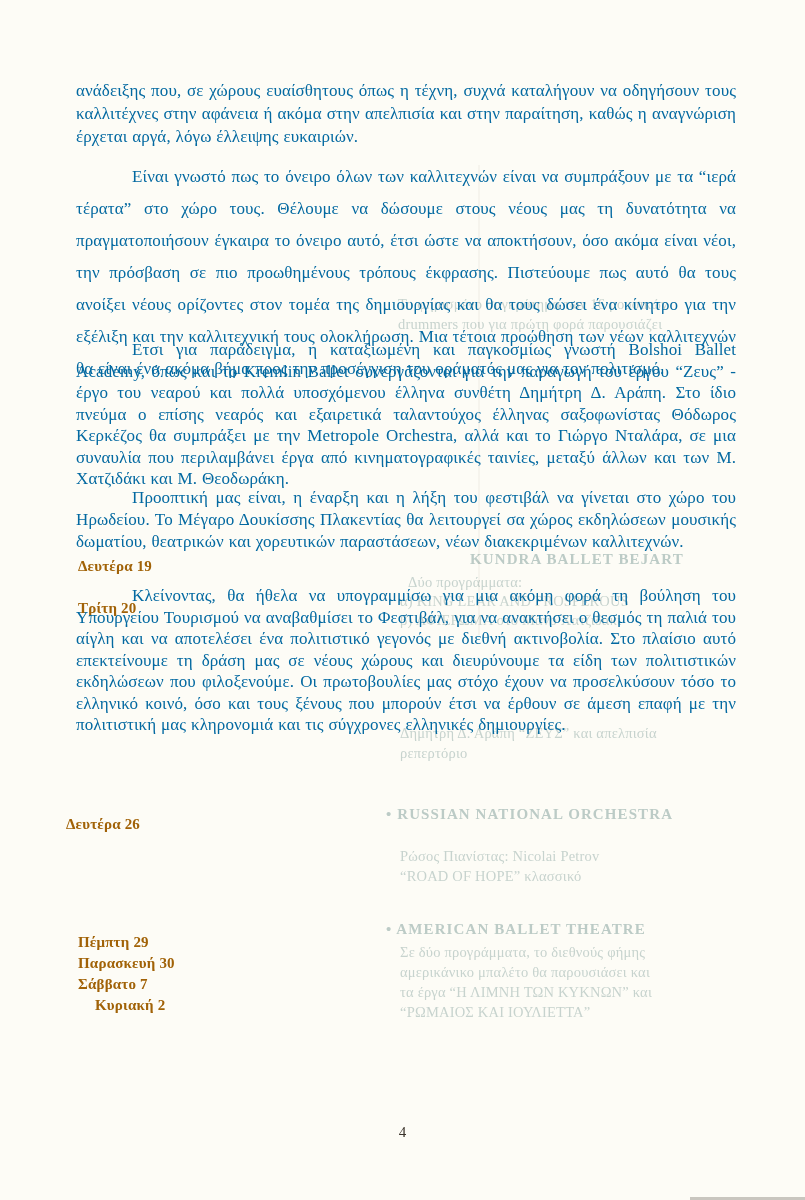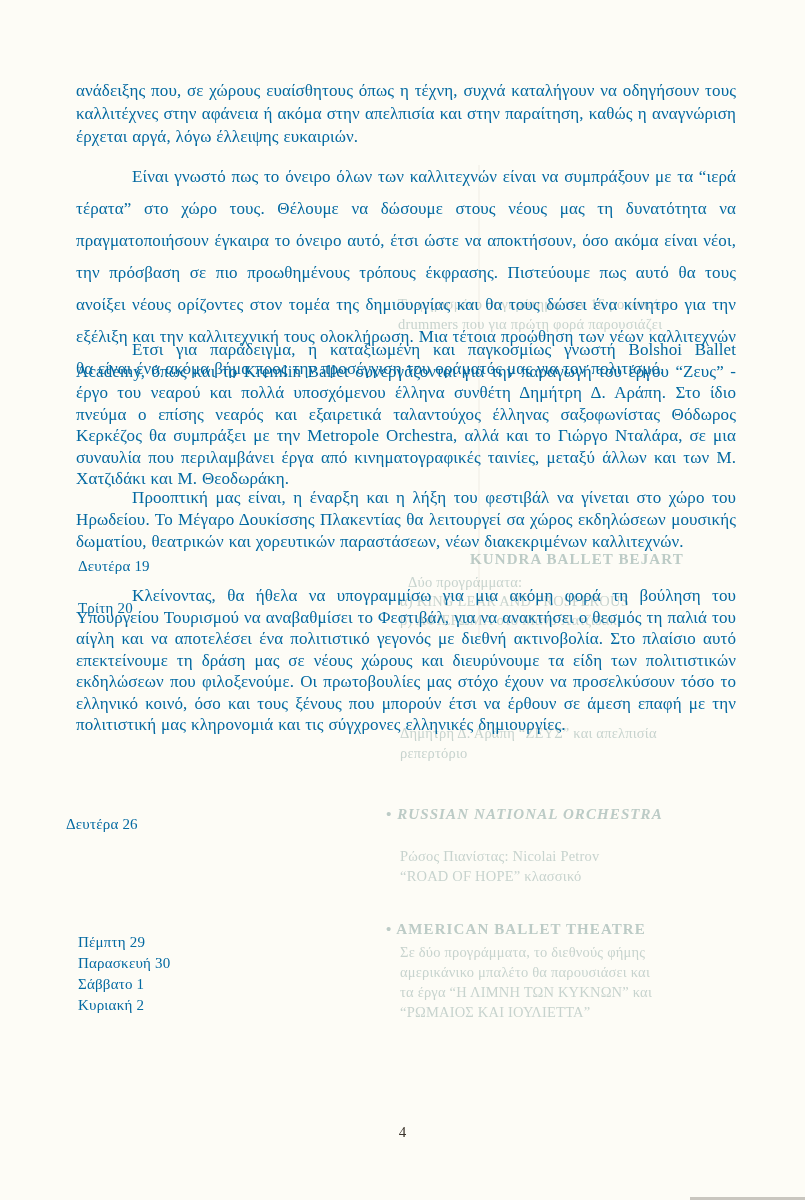--- a/index.html
+++ b/index.html
@@ -47,22 +47,22 @@
     white-space: nowrap;
     letter-spacing: 0.2px;
   }
   .bl-strong {
     color: #bccbc6;
     font-weight: bold;
     letter-spacing: 1.1px;
     font-size: 15px;
   }
   .bl-date {
-    color: #0369a1;
-    font-weight: normal;
+    color: #a16207;
+    font-weight: bold;
     font-size: 15px;
   }
 
   
   .scan-streak {
     position: absolute;
     left: 478px;
     top: 165px;
     width: 2px;
     height: 470px;
@@ -91,35 +91,35 @@
 <body>
 
 <div class="page">
 
   <div class="bleed-layer">
     <span class="bl bl-date" style="top:558px;  left:78px;">Δευτέρα 19</span>
     <span class="bl bl-date" style="top:600px;  left:78px;">Τρίτη 20</span>
     <span class="bl bl-date" style="top:816px;  left:66px;">Δευτέρα 26</span>
     <span class="bl bl-date" style="top:934px;  left:78px;">Πέμπτη 29</span>
     <span class="bl bl-date" style="top:955px;  left:78px;">Παρασκευή 30</span>
-    <span class="bl bl-date" style="top:976px;  left:78px;">Σάββατο 1</span>
-    <span class="bl bl-date" style="top:997px;  left:78px;">Κυριακή 2</span>
+    <span class="bl bl-date" style="top:976px;  left:78px;">Σάββατο 7</span>
+    <span class="bl bl-date" style="top:997px;  left:95px;">Κυριακή 2</span>
 
     <span class="bl" style="top:296px;  left:398px;">Το φημισμένο συγκρότημα των 16 μουσικών</span>
     <span class="bl" style="top:316px;  left:398px;">drummers που για πρώτη φορά παρουσιάζει</span>
 
     <span class="bl bl-strong" style="top:551px;  left:470px;">KUNDRA BALLET BEJART</span>
     <span class="bl" style="top:574px;  left:408px;">Δύο προγράμματα:</span>
     <span class="bl" style="top:593px;  left:400px;">α) KING LEAR AND PROSPEROUS</span>
     <span class="bl" style="top:612px;  left:400px;text-align:center;">β) ΑΦΙΕΡΩΜΑ στο Μάνο Χατζιδάκι</span>
 
     <span class="bl" style="top:725px;  left:400px;">Δημήτρη Δ. Αράπη “ΖΕΥΣ” και απελπισία</span>
     <span class="bl" style="top:745px;  left:400px;">ρεπερτόριο</span>
 
-    <span class="bl bl-strong" style="top:806px;  left:386px;font-style:italic;">• RUSSIAN NATIONAL ORCHESTRA</span>
+    <span class="bl bl-strong" style="top:806px;  left:386px;">• RUSSIAN NATIONAL ORCHESTRA</span>
     <span class="bl" style="top:848px;  left:400px;">Ρώσος Πιανίστας: Nicolai Petrov</span>
     <span class="bl" style="top:868px;  left:400px;">“ROAD OF HOPE” κλασσικό</span>
 
     <span class="bl bl-strong" style="top:921px;  left:386px;">• AMERICAN BALLET THEATRE</span>
     <span class="bl" style="top:964px;  left:400px;">αμερικάνικο μπαλέτο θα παρουσιάσει και</span>
     <span class="bl" style="top:944px;  left:400px;">Σε δύο προγράμματα, το διεθνούς φήμης</span>
     <span class="bl" style="top:984px;  left:400px;">τα έργα “Η ΛΙΜΝΗ ΤΩΝ ΚΥΚΝΩΝ” και</span>
     <span class="bl" style="top:1004px; left:400px;">“ΡΩΜΑΙΟΣ ΚΑΙ ΙΟΥΛΙΕΤΤΑ”</span>
   </div>
 

